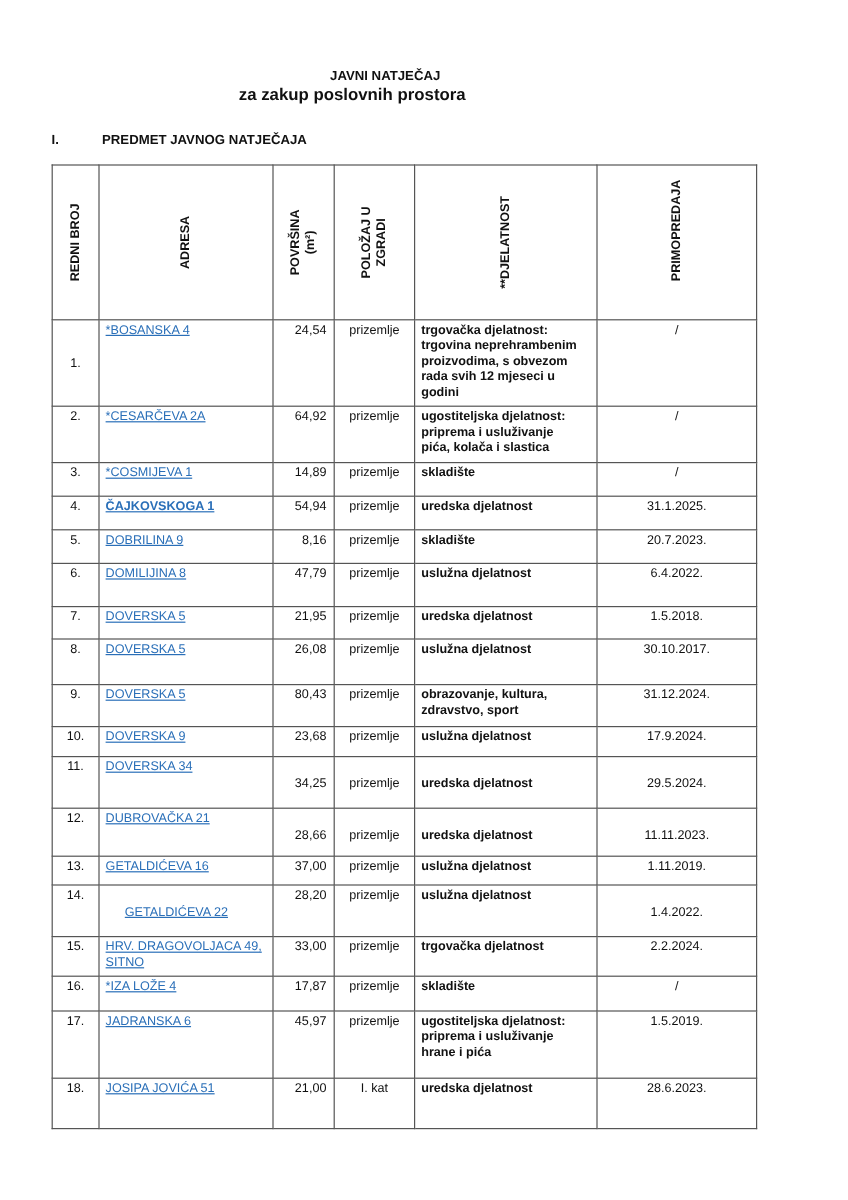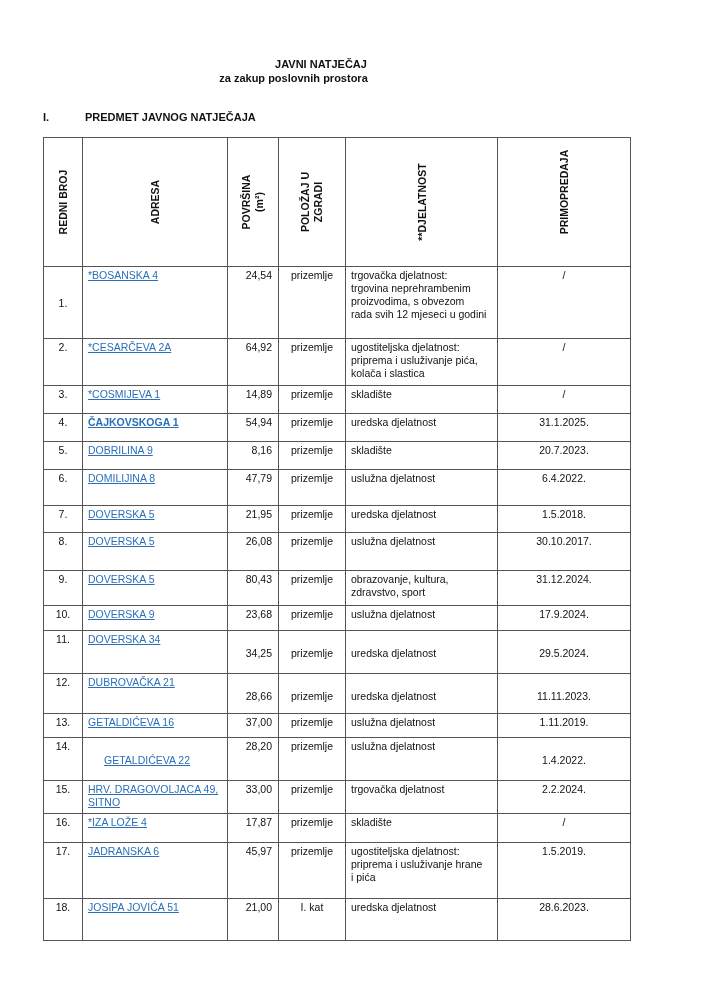--- a/index.html
+++ b/index.html
@@ -1,36 +1,36 @@
 <!DOCTYPE html>
 <html><head>
 <meta charset="utf-8">
 <style>
   html, body { margin: 0; padding: 0; background: #ffffff; }
   body { width: 707px; height: 1000px; position: relative; overflow: hidden;
          font-family: "Liberation Sans", sans-serif; color: #111; }
   .title { position: absolute; left: 0; width: 642px; text-align: center; top: 57px;
            font-size: 11px; font-weight: bold; line-height: 14px; }
   .subtitle { position: absolute; left: 0; width: 587px; text-align: center; top: 71px;
-              font-size: 11px; font-weight: bold; line-height: 14px; }
+              font-size: 14px; font-weight: bold; line-height: 14px; }
   .section { position: absolute; top: 111px; left: 43px; font-size: 11px; font-weight: bold; }
   .section .num { position: absolute; left: 0; }
   .section .txt { position: absolute; left: 42px; white-space: nowrap; }
   table { position: absolute; left: 43px; top: 137px; border-collapse: collapse;
           table-layout: fixed; width: 587px; font-size: 10.5px; }
   td, th { border: 1px solid #555; padding: 0; vertical-align: top; line-height: 13px; }
   th { height: 128px; vertical-align: middle; position: relative; }
   .vhead { position: absolute; left: 50%; top: 50%; transform: translate(-50%,-50%) rotate(-90deg);
            white-space: nowrap; font-weight: bold; font-size: 10.5px; text-align: center; line-height: 13px; }
   td.num { text-align: center; padding-top: 2px; }
   td.adr { padding: 2px 4px 0 5px; }
   td.adr a { color: #2a6fb8; text-decoration: underline; }
   td.area { text-align: right; padding: 2px 6px 0 0; }
   td.pos { text-align: center; padding-top: 2px; }
-  td.act { padding: 2px 10px 0 5px; }
+  td.act { padding: 2px 10px 0 5px; font-weight: bold; }
   td.date { text-align: center; padding-top: 2px; }
   .mid { vertical-align: middle; }
   .bottom-pad { padding-top: 16px !important; }
 </style>
 </head>
 <body>
 
 <div class="title">JAVNI NATJEČAJ</div>
 <div class="subtitle">za zakup poslovnih prostora</div>
 <div class="section">

